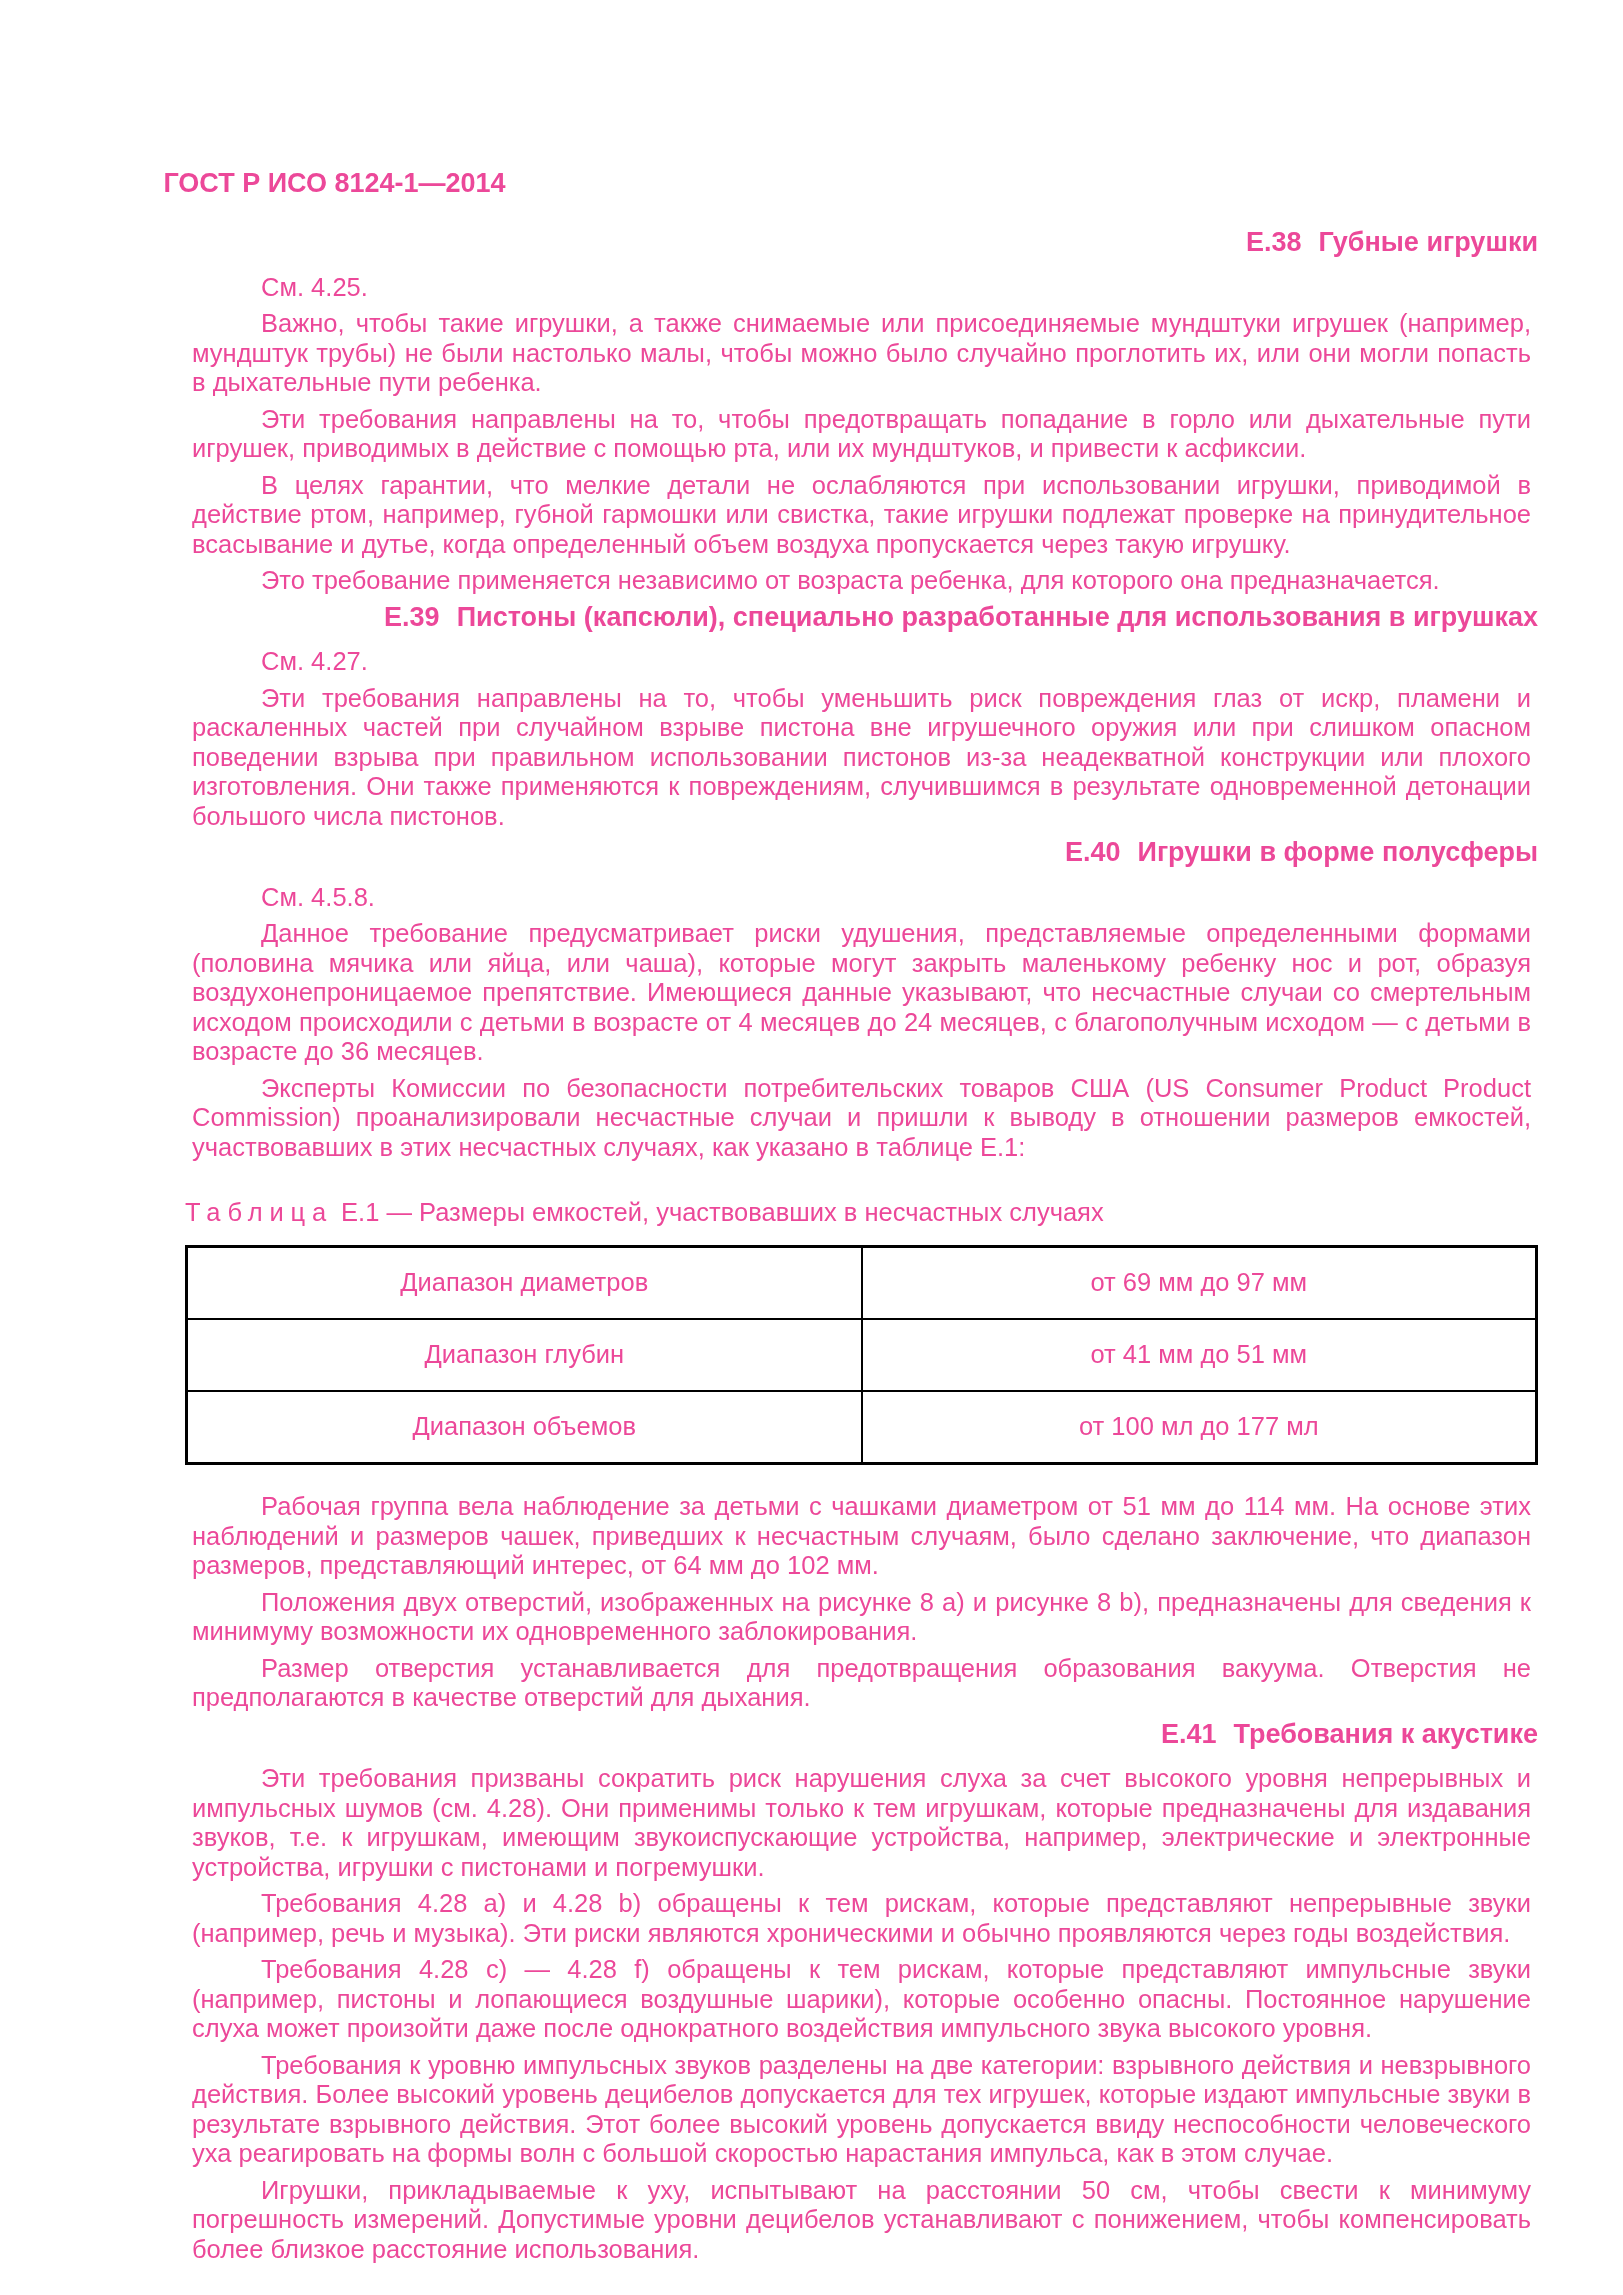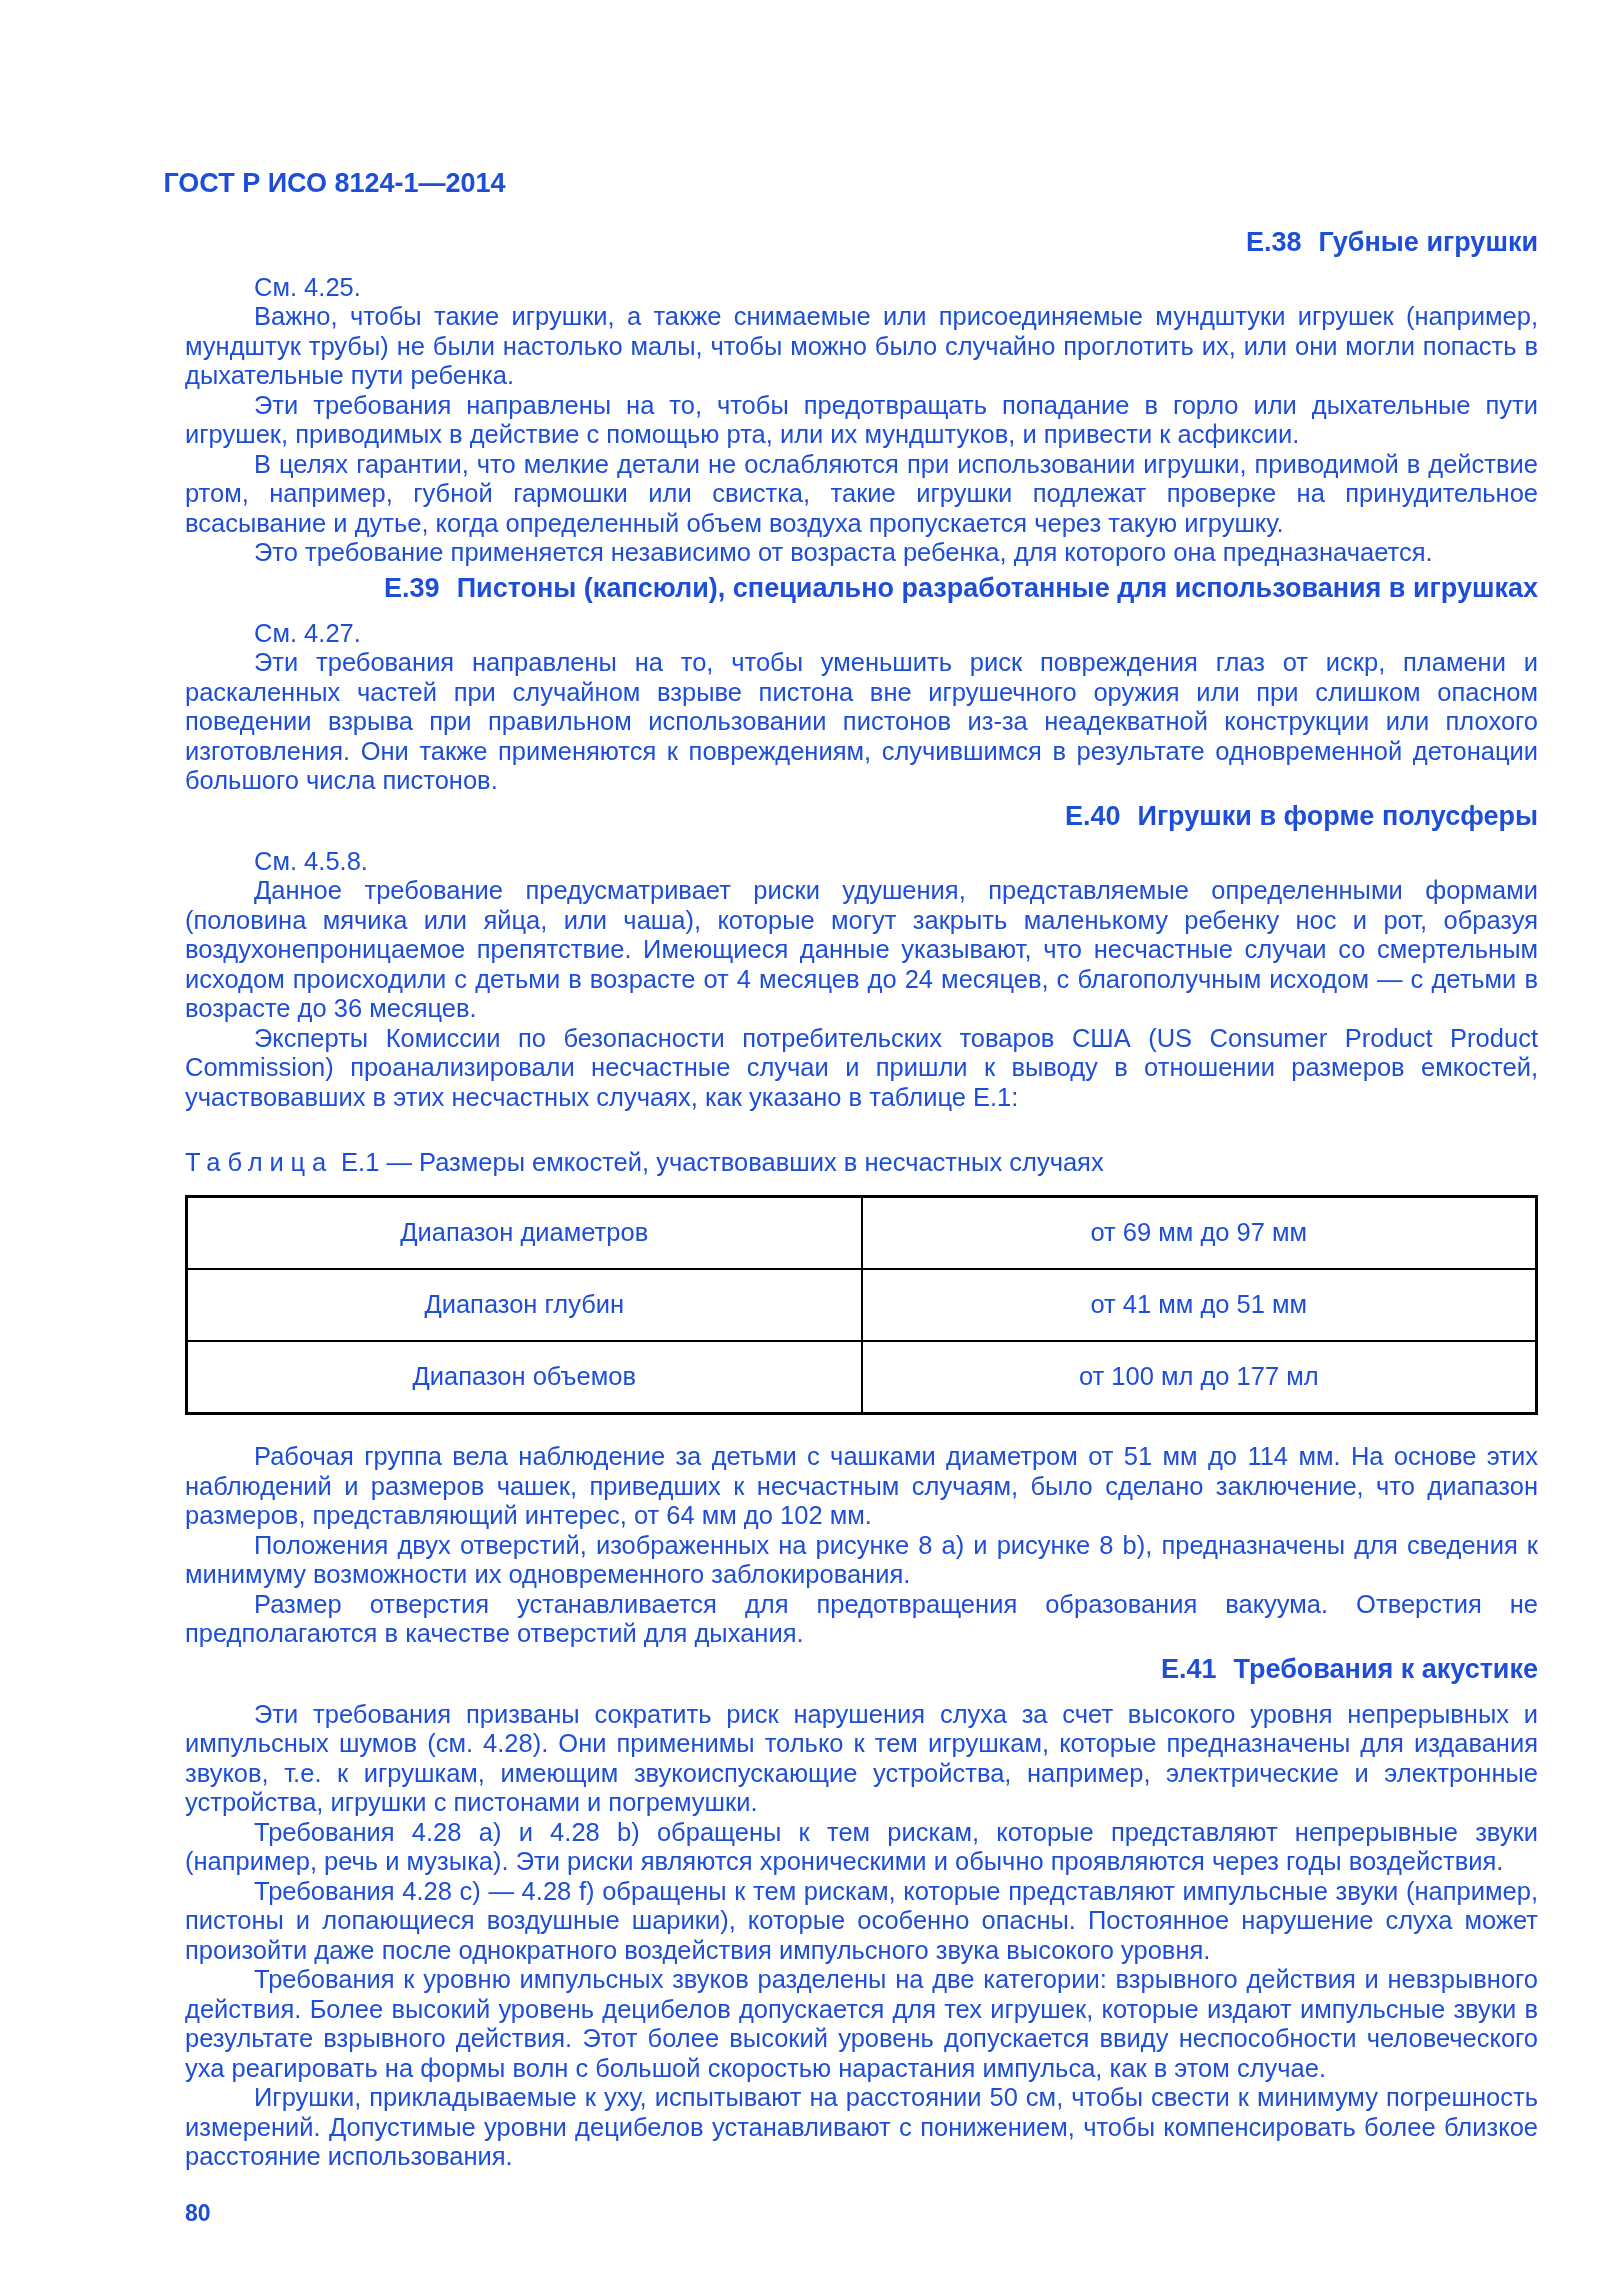--- a/index.html
+++ b/index.html
@@ -5,21 +5,21 @@
   html, body {
     margin: 0;
     padding: 0;
     background: #ffffff;
   }
   .page {
     position: relative;
     width: 1623px;
     height: 2295px;
     background: #ffffff;
-    color: #1d4ed8;
+    color: #ec4899;
     font-family: "Liberation Sans", sans-serif;
     font-size: 25.5px;
     line-height: 29.5px;
     box-sizing: border-box;
     padding: 169px 85px 0 185px;
     overflow: hidden;
   }
   .running-header {
     font-weight: bold;
     font-size: 27px;
@@ -30,21 +30,21 @@
   h2.sec-heading {
     font-size: 27px;
     line-height: 29.5px;
     font-weight: bold;
     margin: 6.5px 0 15px 0;
     text-indent: 69px;
     text-align: right;
   }
   h2.sec-heading .sec-title { margin-left: 17px; }
   p.body-par {
-    margin: 0;
+    margin: 7px;
     text-indent: 69px;
     text-align: justify;
   }
   p.caption {
     margin: 36px 0 17px 0;
     text-indent: 0;
     text-align: left;
   }
   .caption .tword { letter-spacing: 0.27em; }
   .caption .trest { margin-left: 7.9px; }

